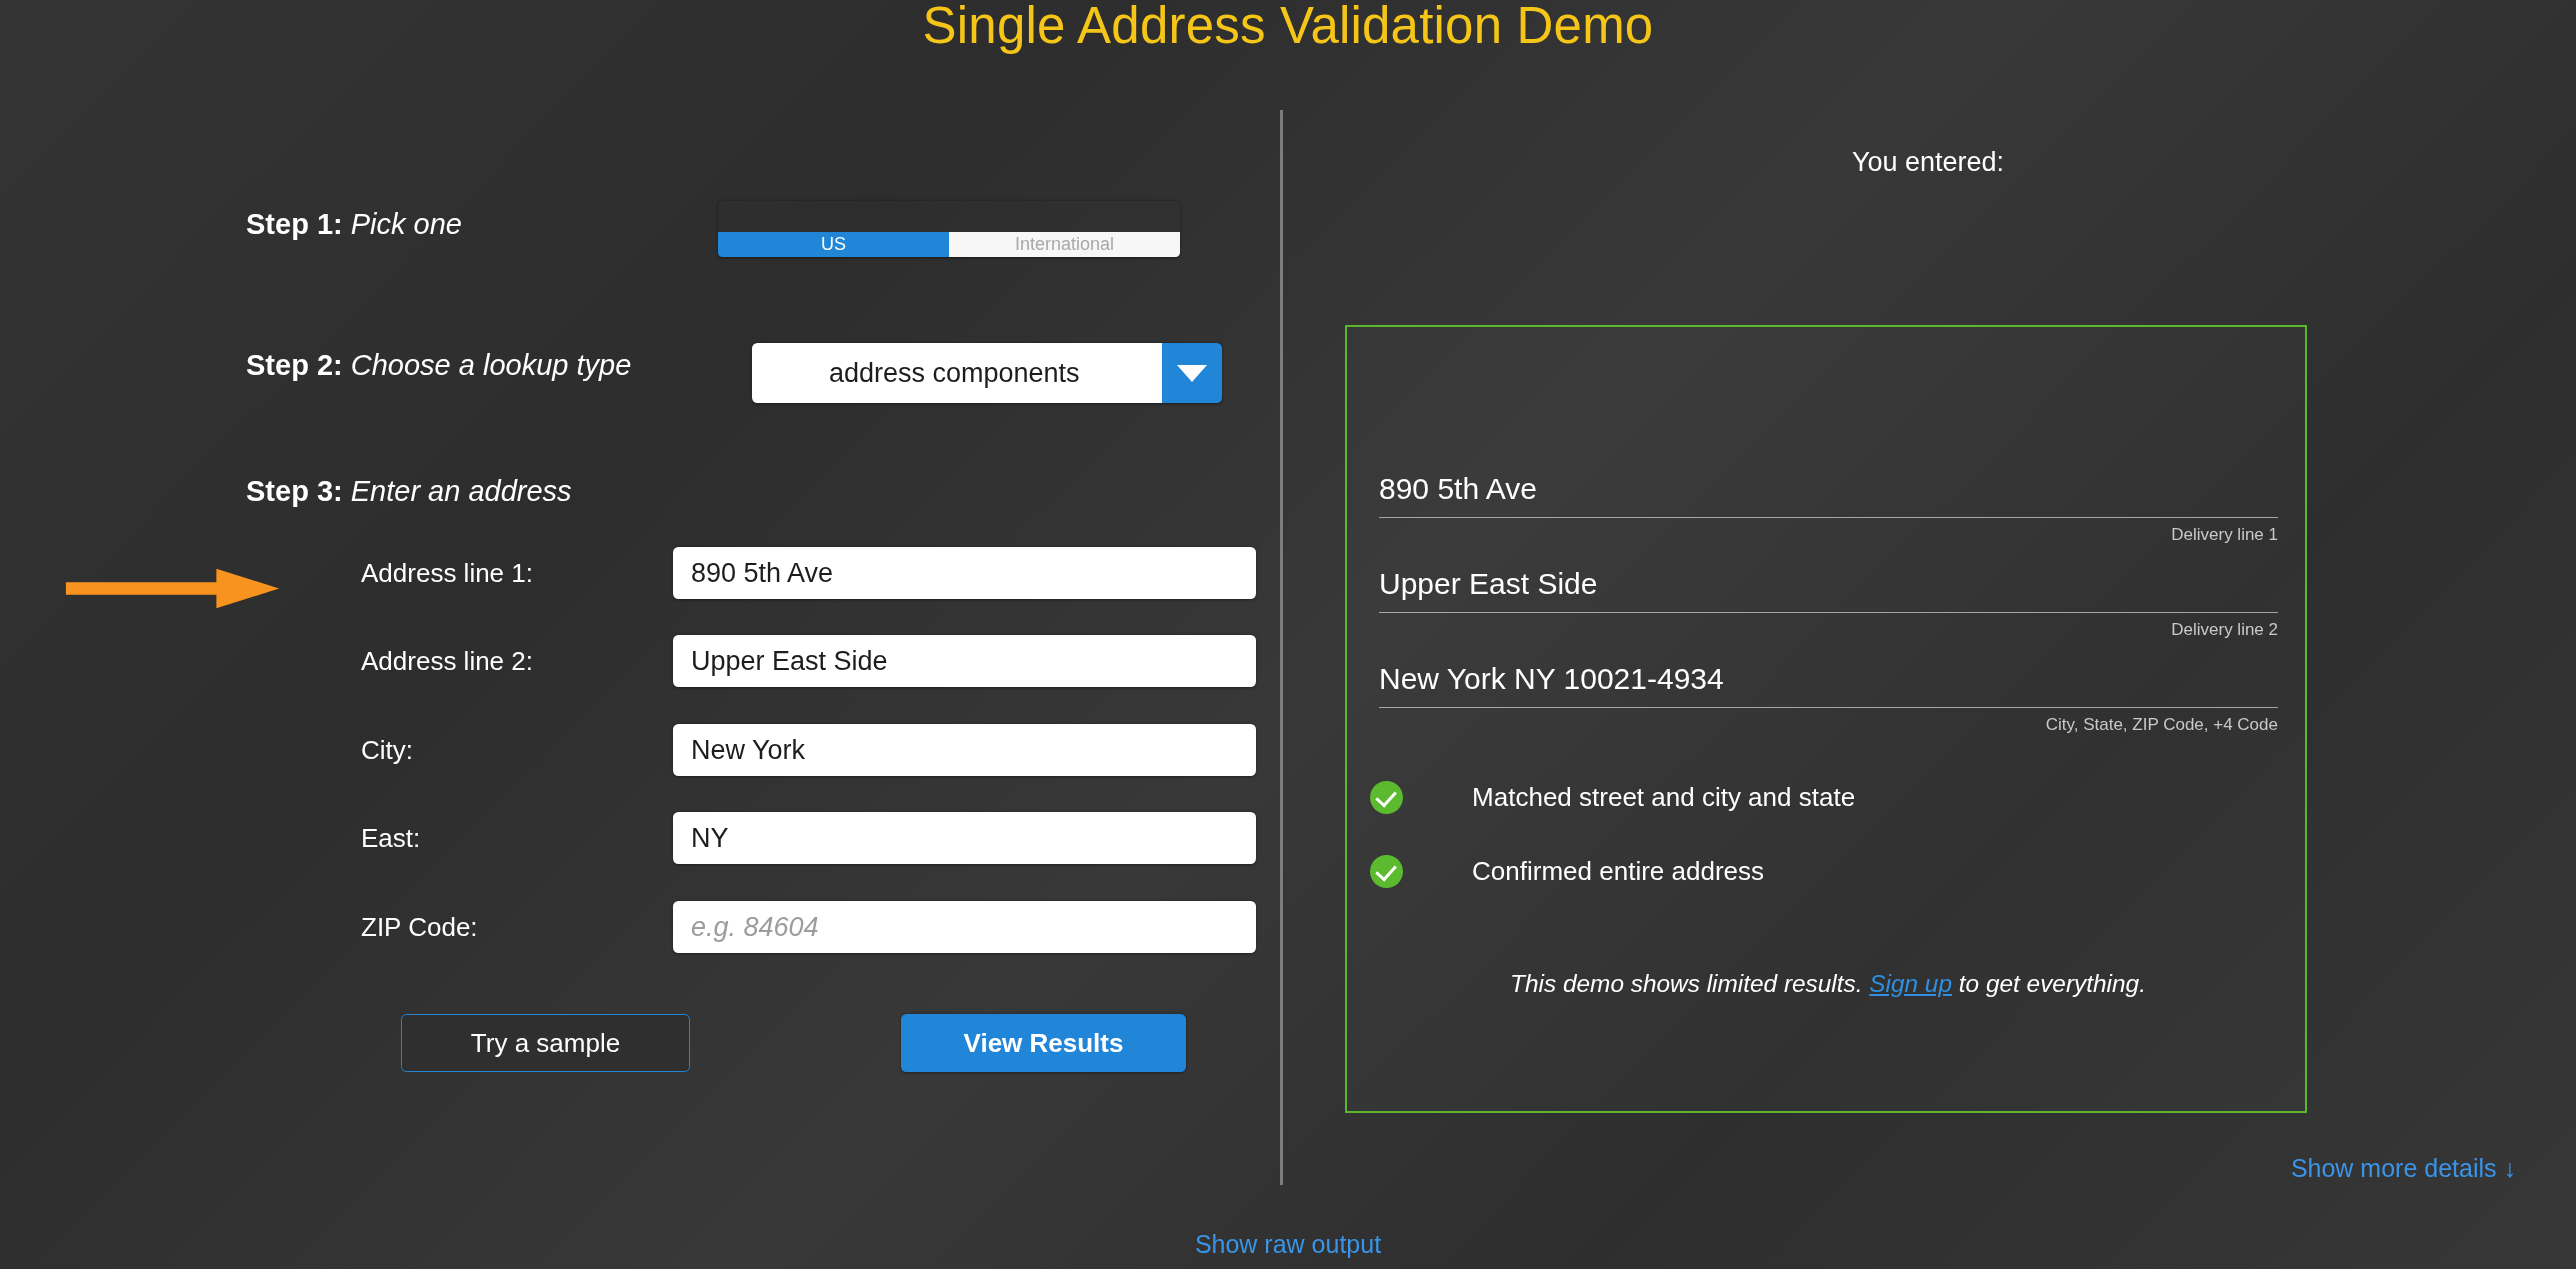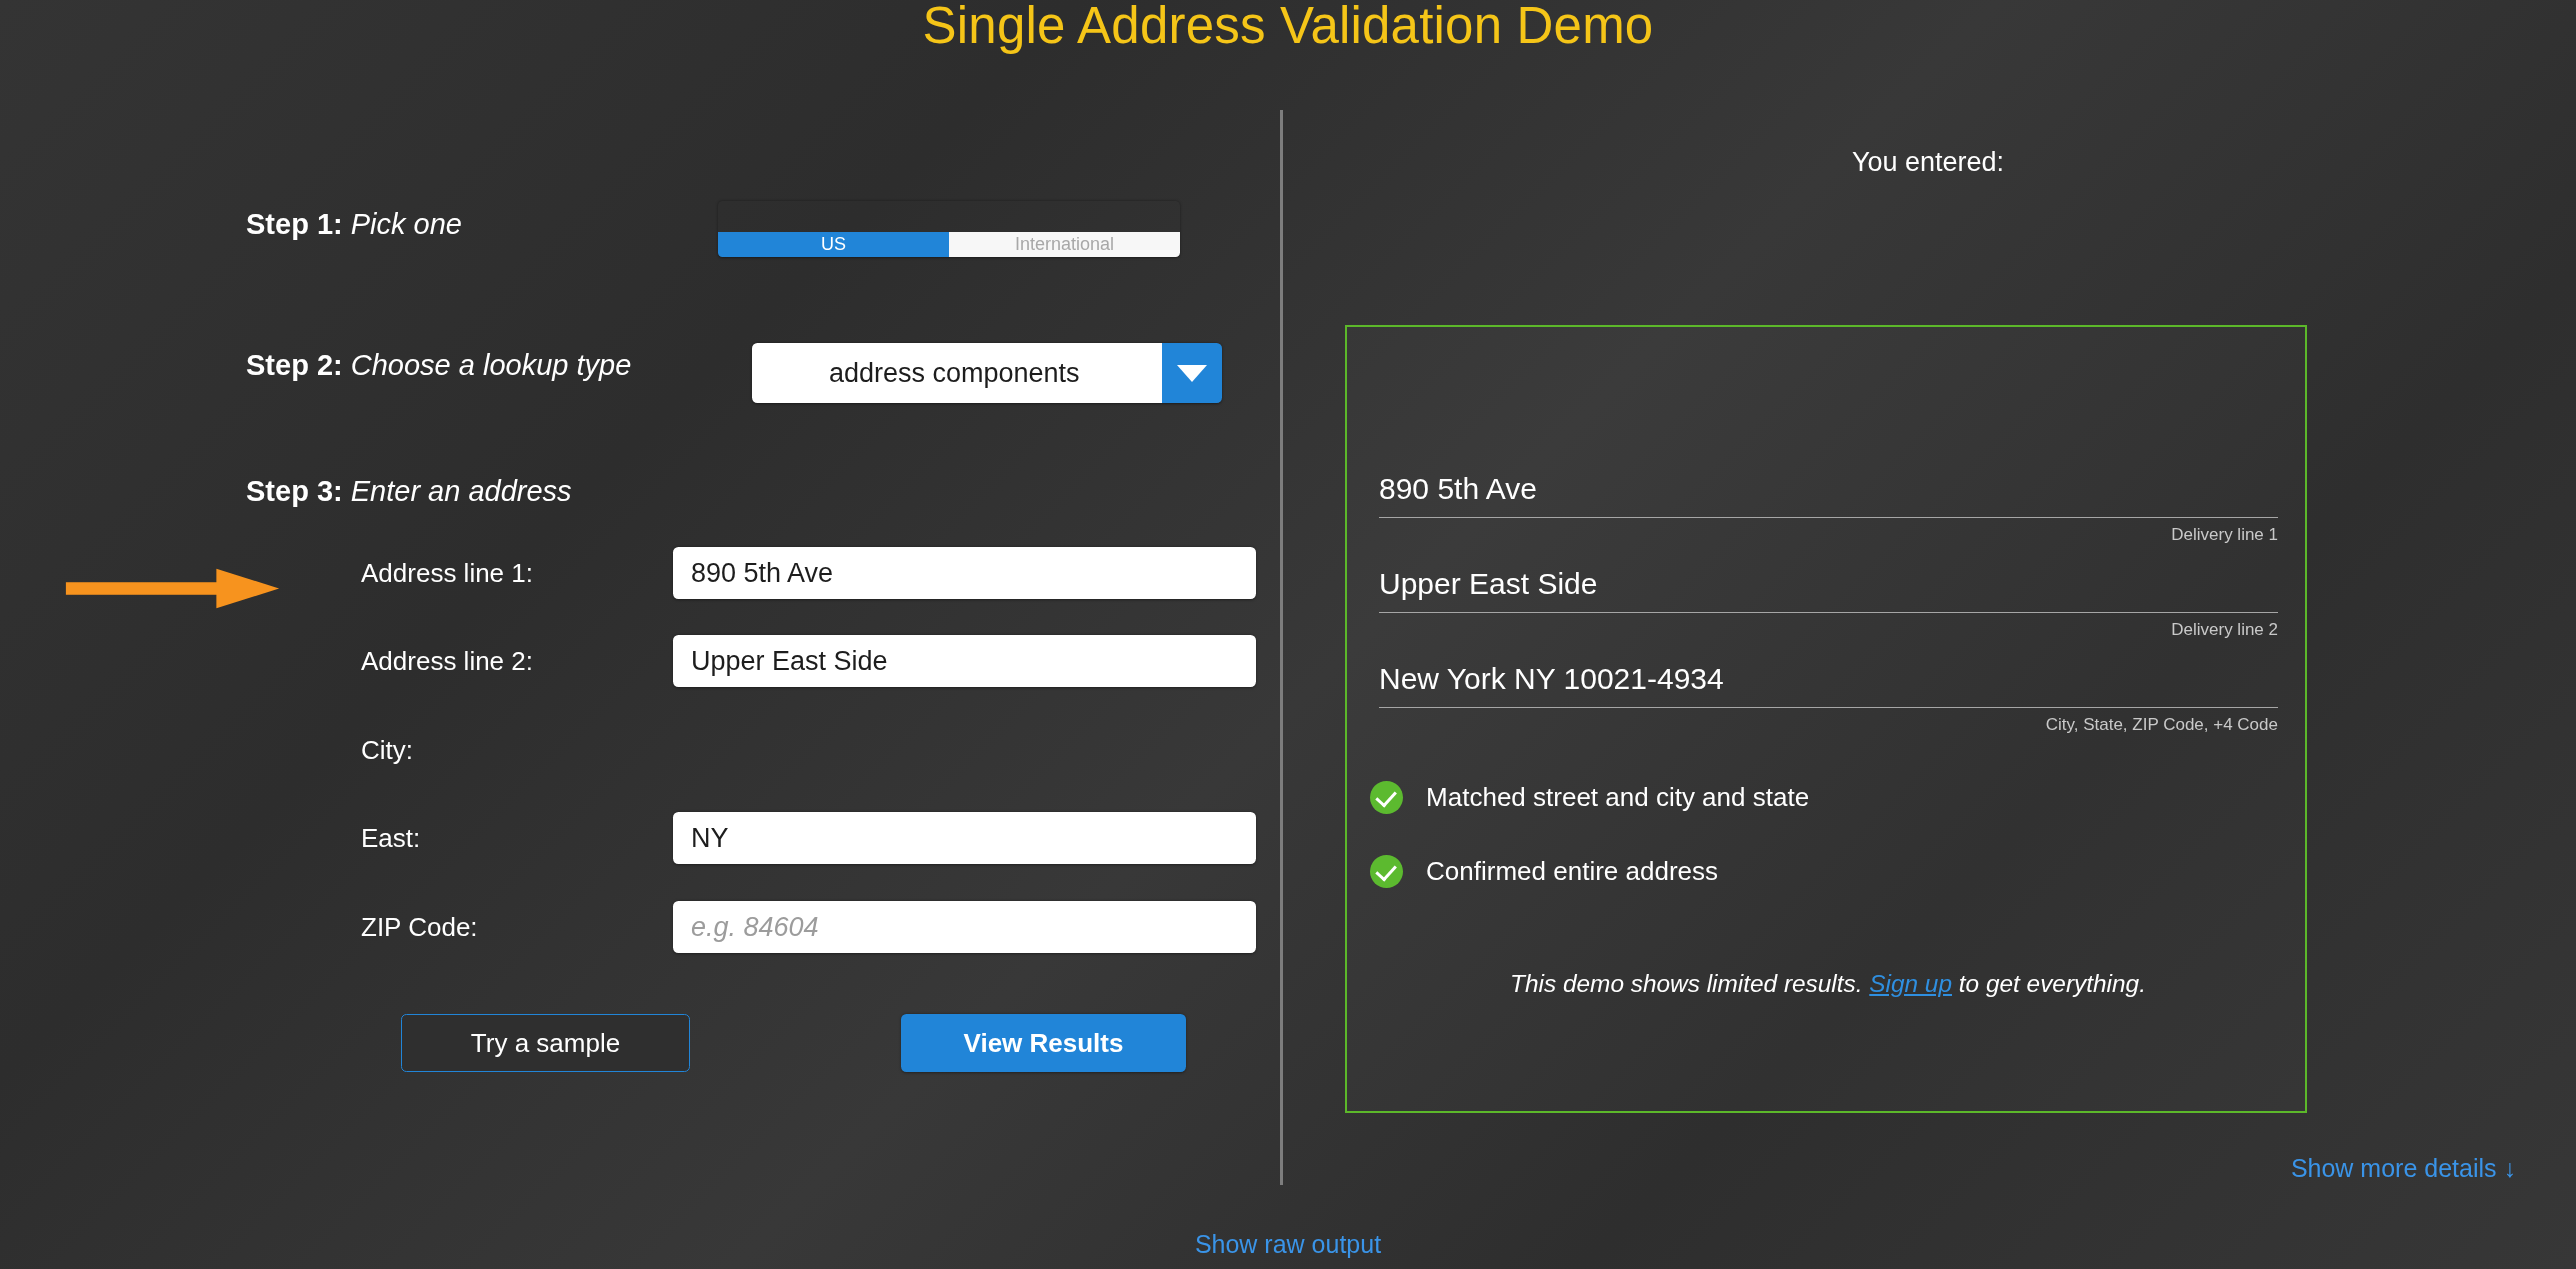--- a/index.html
+++ b/index.html
@@ -297,20 +297,21 @@
     font-size: 17px;
     color: #c9c9c9;
     padding-top: 7.2px;
   }
 
   .status-row {
     position: absolute;
     left: 22.6px;
     display: flex;
     align-items: center;
+    gap: 46px;
   }
   #status-0 { top: 454px; }
   #status-1 { top: 528px; }
 
   .status-icon {
     width: 33px;
     height: 33px;
     border-radius: 50%;
     background: #5cba2f;
     position: relative;
@@ -423,20 +424,21 @@
       <input class="field-input" type="text" value="890 5th Ave" style="">
     </div>
 
     <div class="field-row" id="row-addr2">
       <div class="field-label">Address line 2:</div>
       <input class="field-input" type="text" value="Upper East Side" style="">
     </div>
 
     <div class="field-row" id="row-city">
       <div class="field-label">City:</div>
+      <input class="field-input" type="text" value="New York" style="">
     </div>
 
     <div class="field-row" id="row-state">
       <div class="field-label">East:</div>
       <input class="field-input" type="text" value="NY" style="">
     </div>
 
     <div class="field-row" id="row-zip">
       <div class="field-label">ZIP Code:</div>
       <input class="field-input" type="text" placeholder="e.g. 84604" style="">

